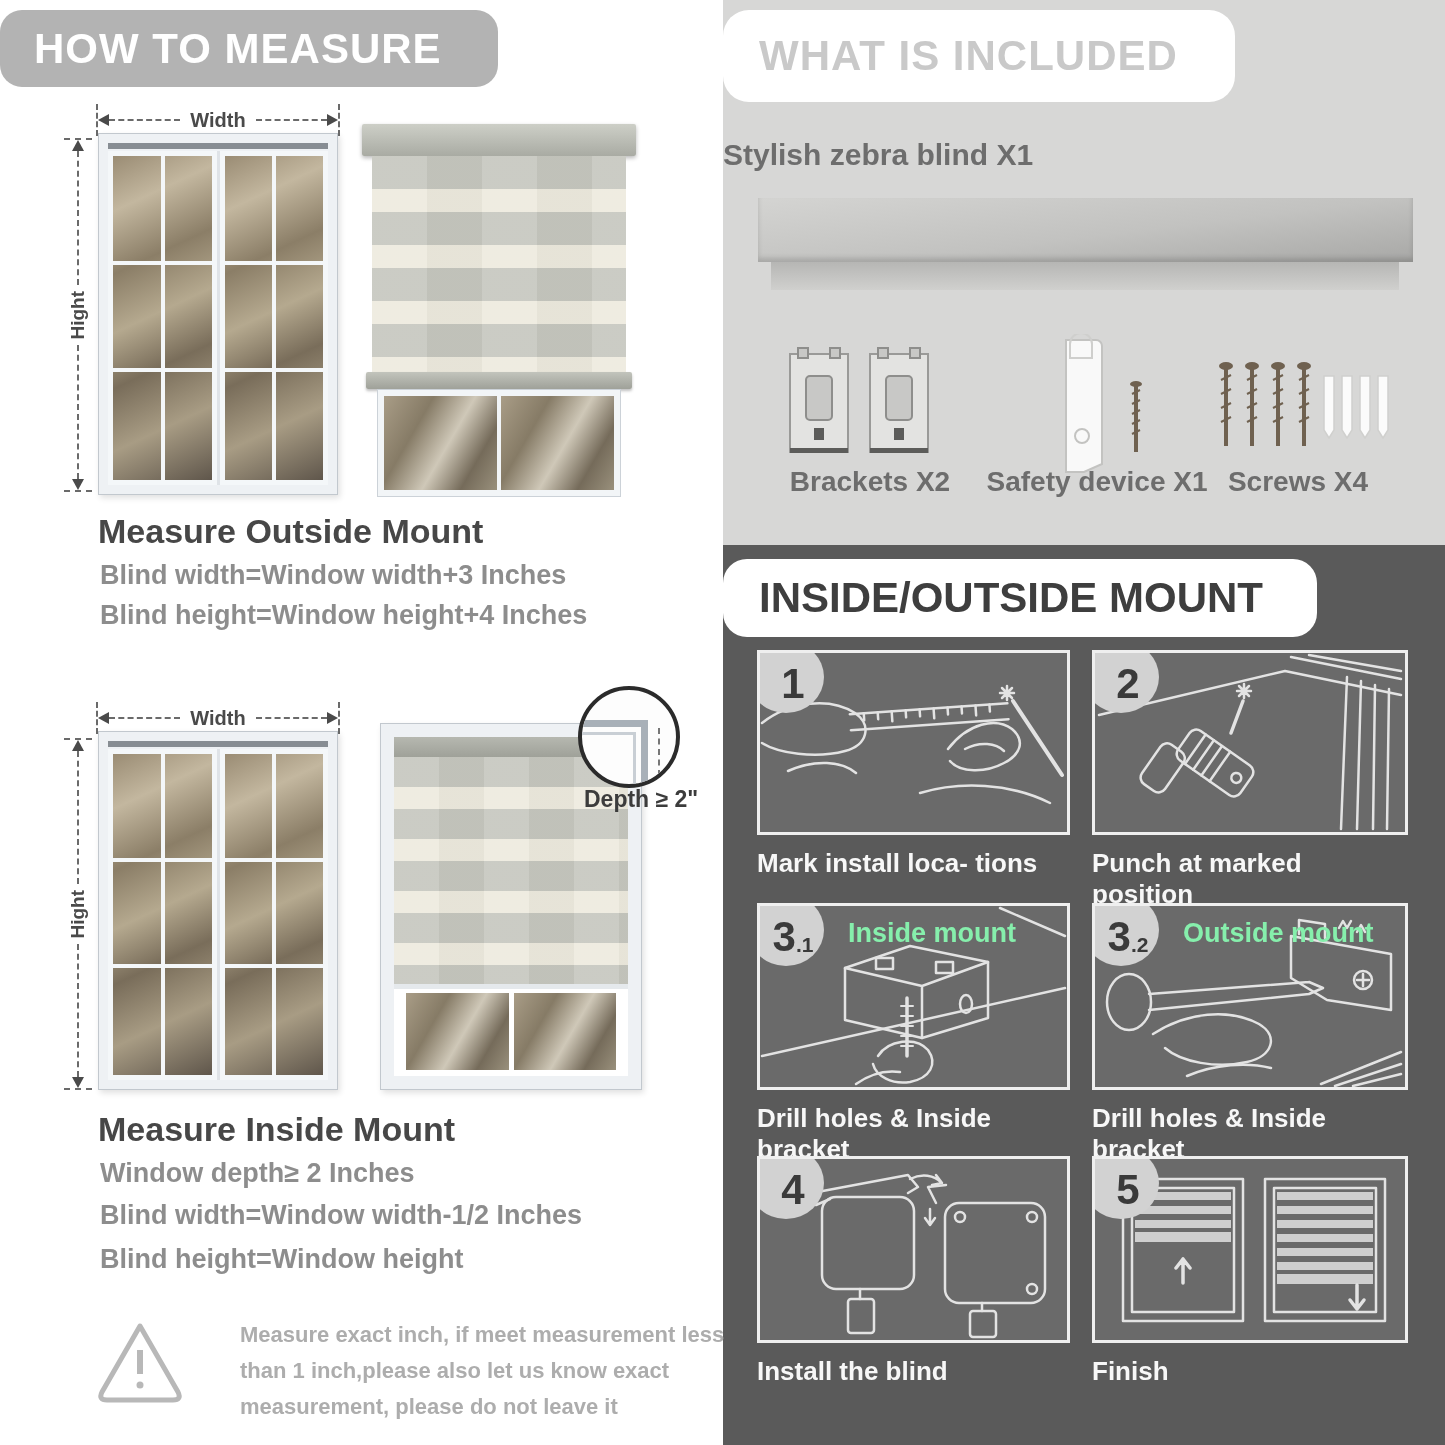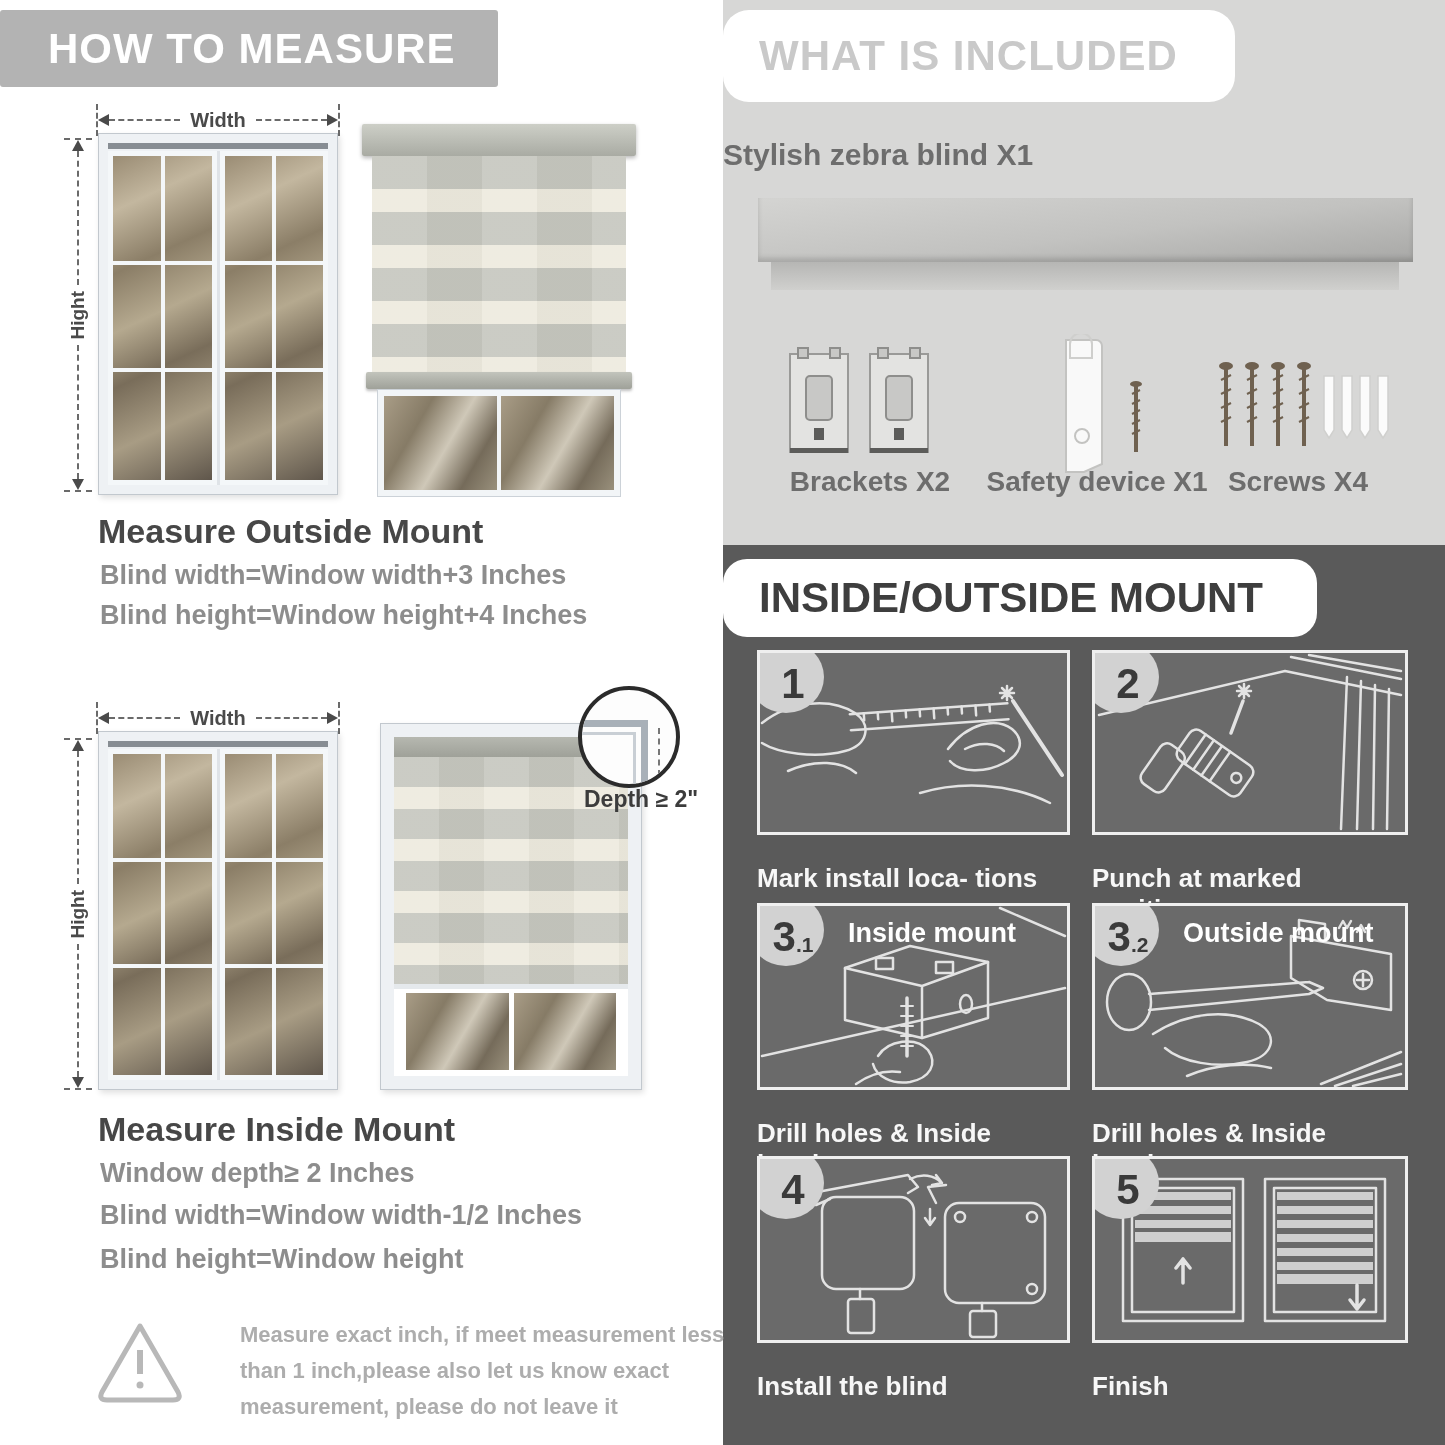--- a/index.html
+++ b/index.html
@@ -2,22 +2,22 @@
 <html><head>
 <meta charset="utf-8">
 <style>
   html,body{margin:0;padding:0;background:#fff}
   .page{position:relative;width:1445px;height:1445px;background:#ffffff;
         font-family:"Liberation Sans",sans-serif;overflow:hidden}
   .abs{position:absolute}
 
   
   .hdr{position:absolute;display:flex;align-items:center;font-weight:bold;box-sizing:border-box}
-  .hdr-left{left:0;top:10px;width:498px;height:77px;background:#b3b3b3;border-radius:3px;
-            color:#ffffff;font-size:42px;padding-left:48px;letter-spacing:1px}
+  .hdr-left{left:0;top:10px;width:498px;height:77px;background:#b3b3b3;border-radius:22px;
+            color:#ffffff;font-size:42px;padding-left:34px;letter-spacing:1px}
   .hdr-included{left:723px;top:10px;width:512px;height:92px;background:#ffffff;border-radius:26px;
             color:#c9c9c9;font-size:42px;padding-left:36px;letter-spacing:1px}
   .hdr-mount{left:723px;top:559px;width:594px;height:78px;background:#ffffff;border-radius:24px;
             color:#3e3e3e;font-size:42px}
   .hdr-mount span{padding-left:36px}
 
   
   .gray-panel{position:absolute;left:723px;top:0;width:722px;height:545px;background:#d7d7d6}
   .dark-panel{position:absolute;left:723px;top:545px;width:722px;height:900px;background:#5a5a5a}
 
@@ -96,22 +96,22 @@
                 background:linear-gradient(#b6b6b4,#d0d0ce)}
   .inc-label{position:absolute;top:466px;font-size:28px;font-weight:bold;color:#6d6d6d;text-align:center}
 
   
   .step{position:absolute}
   .panel{position:relative;border:3px solid #efefef;background:#6a6a6a;overflow:hidden;box-sizing:border-box}
   .badge{position:absolute;top:-12px;left:-12px;width:76px;height:72px;background:#d2d2d2;border-radius:50%;
          display:flex;align-items:center;justify-content:center;padding:14px 0 0 14px;box-sizing:border-box;z-index:2}
   .badge .num{font-size:42px;font-weight:bold;color:#3a3a3a;line-height:1}
   .badge .sub{font-size:21px;font-weight:bold;color:#3a3a3a;margin-top:16px}
-  .ptitle{position:absolute;top:12px;left:88px;font-size:27px;font-weight:bold;color:#ffffff;z-index:2}
-  .caption{margin-top:28px;font-size:26px;font-weight:bold;color:#f7f7f7}
+  .ptitle{position:absolute;top:12px;left:88px;font-size:27px;font-weight:bold;color:#86efac;z-index:2}
+  .caption{margin-top:13px;font-size:26px;font-weight:bold;color:#f7f7f7}
   .illus{position:absolute;inset:0;width:100%;height:100%}
   .illus *{vector-effect:non-scaling-stroke}
 </style>
 </head>
 <body>
 
 <div class="page">
 
   <div class="gray-panel"></div>
   <div class="dark-panel"></div>

